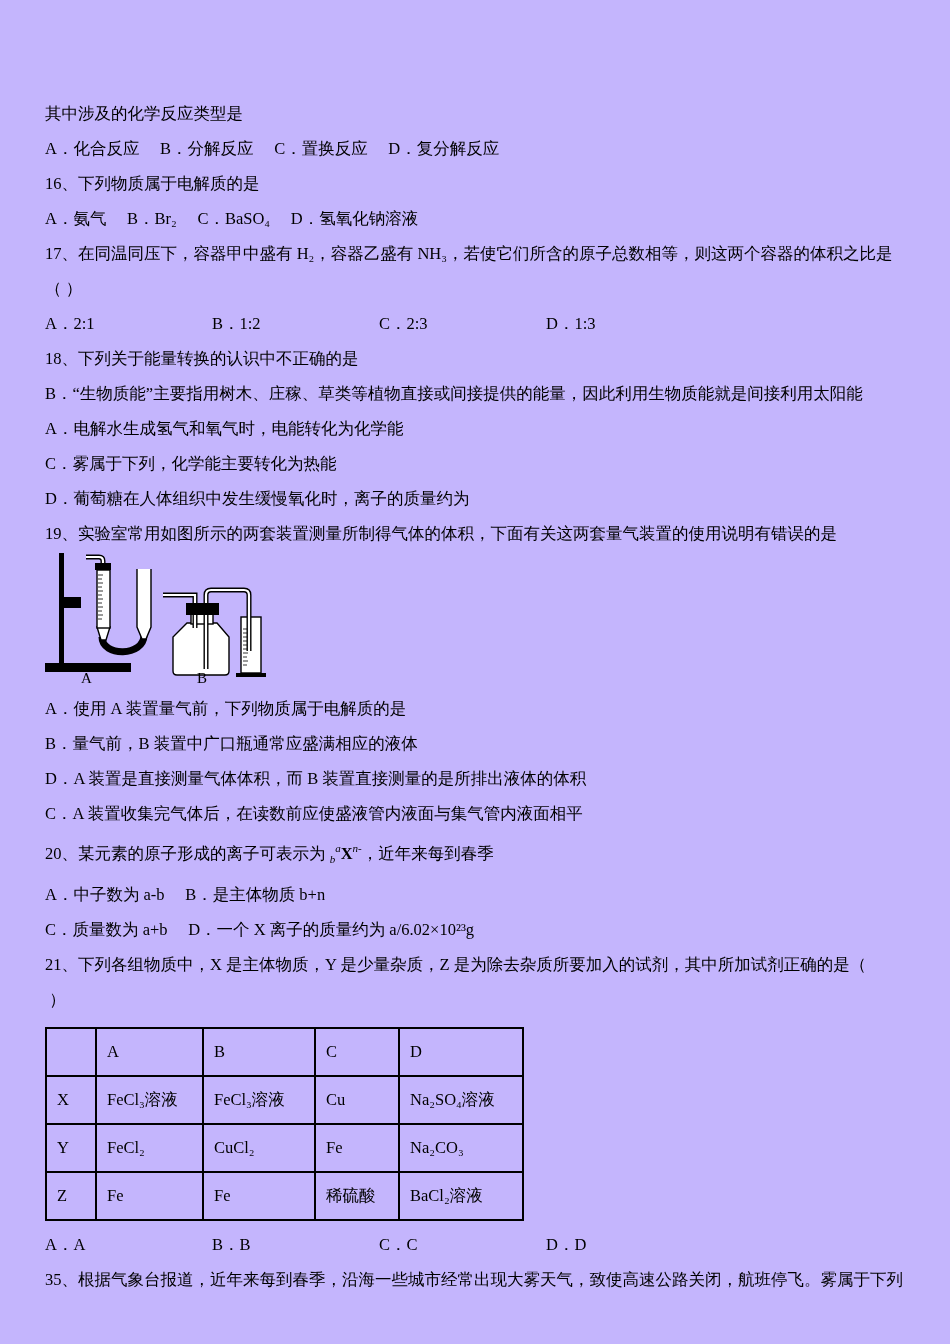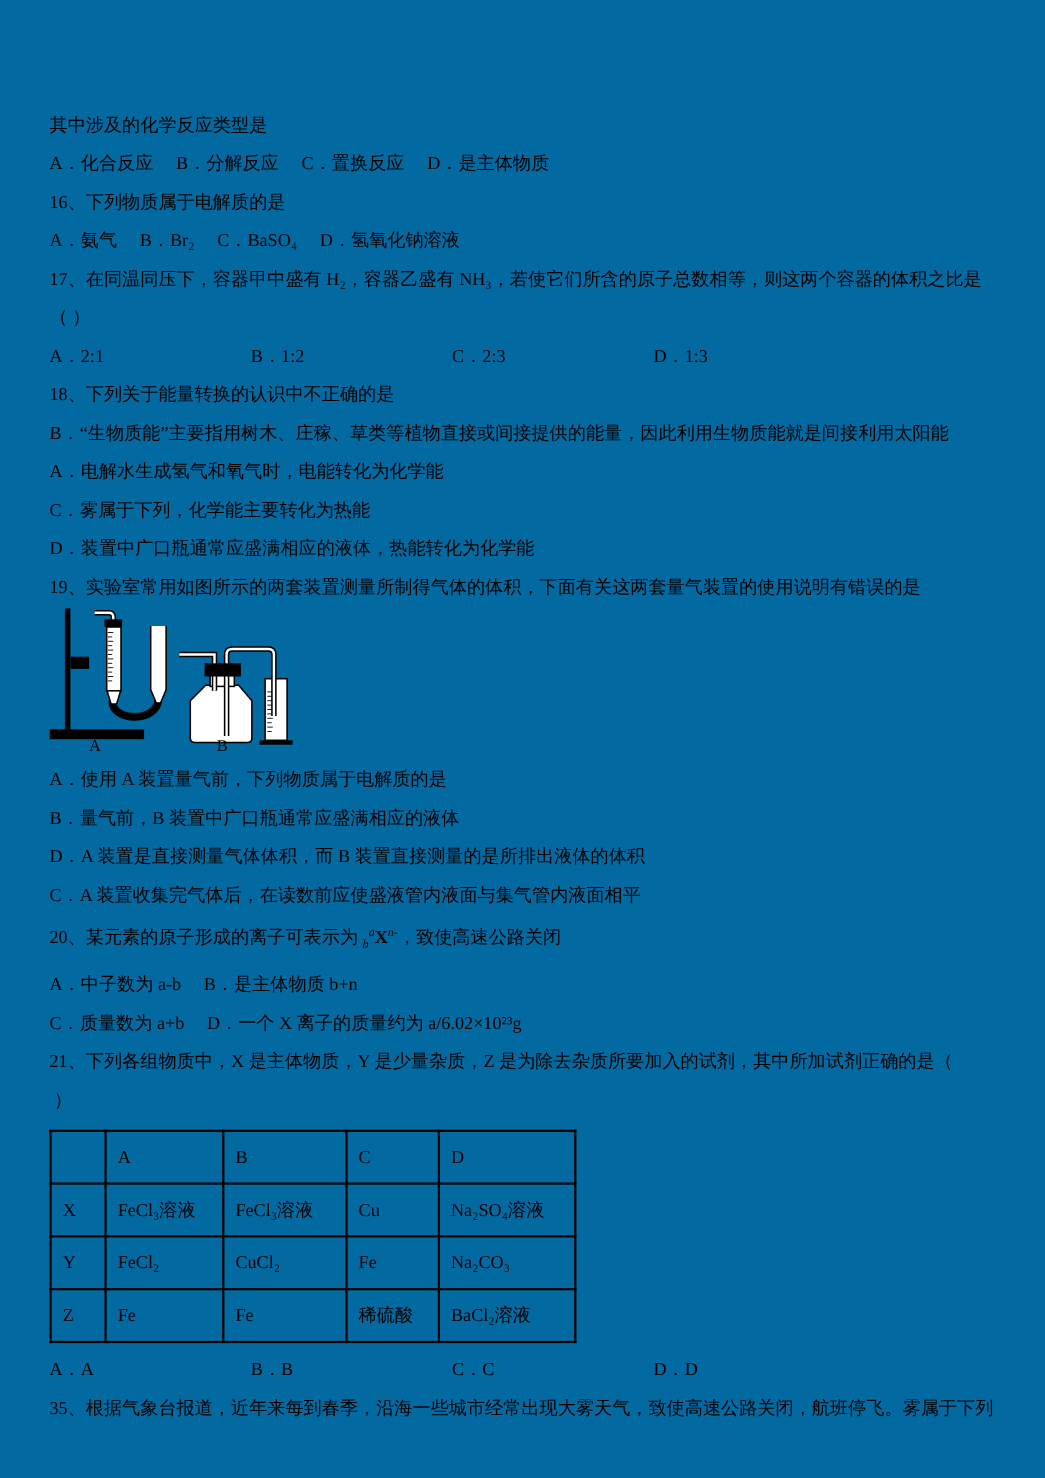--- a/index.html
+++ b/index.html
@@ -4,38 +4,37 @@
 <style>
   html, body {
     margin: 0;
     padding: 0;
     background: #ffffff;
   }
   .page {
     position: relative;
     width: 950px;
     height: 1344px;
-    background: #0369a1;
+    background: #c4b5fd;
     box-sizing: border-box;
     padding: 96px 40px 0 45px;
     font-family: "Liberation Serif", "DejaVu Serif", serif;
     font-size: 16.5px;
     color: #000000;
     overflow: hidden;
   }
   .line {
     min-height: 35px;
     line-height: 35px;
     white-space: pre-wrap;
   }
   .opts-row {
     display: flex;
     min-height: 35px;
     line-height: 35px;
-    gap: 16px;
   }
   .opts-row span {
     width: 167px;
     flex: 0 0 auto;
   }
   sub.ion, sup.ion {
     font-size: 11px;
     font-style: italic;
     font-family: "Liberation Serif", "DejaVu Serif", serif;
   }
@@ -71,39 +70,39 @@
   .whitefill { fill: #fff; stroke: #000; stroke-width: 1.4; }
   .blackfill { fill: #000; stroke: none; }
   .tick { stroke: #000; stroke-width: 0.8; }
 </style>
 </head>
 <body>
 
 <div class="page">
 
   <div class="line">其中涉及的化学反应类型是</div>
-  <div class="line">A．化合反应　 B．分解反应　 C．置换反应　 D．是主体物质</div>
+  <div class="line">A．化合反应　 B．分解反应　 C．置换反应　 D．复分解反应</div>
 
   <div class="line">16、下列物质属于电解质的是</div>
   <div class="line">A．氨气　 B．Br₂　 C．BaSO₄　 D．氢氧化钠溶液</div>
 
   <div class="line">17、在同温同压下，容器甲中盛有 H₂，容器乙盛有 NH₃，若使它们所含的原子总数相等，则这两个容器的体积之比是</div>
   <div class="line">（ ）</div>
   <div class="opts-row">
     <span>A．2:1</span>
     <span>B．1:2</span>
     <span>C．2:3</span>
     <span>D．1:3</span>
   </div>
 
   <div class="line">18、下列关于能量转换的认识中不正确的是</div>
   <div class="line">B．“生物质能”主要指用树木、庄稼、草类等植物直接或间接提供的能量，因此利用生物质能就是间接利用太阳能</div>
   <div class="line">A．电解水生成氢气和氧气时，电能转化为化学能</div>
   <div class="line">C．雾属于下列，化学能主要转化为热能</div>
-  <div class="line">D．装置中广口瓶通常应盛满相应的液体，热能转化为化学能</div>
+  <div class="line">D．葡萄糖在人体组织中发生缓慢氧化时，离子的质量约为</div>
 
   <div class="line">19、实验室常用如图所示的两套装置测量所制得气体的体积，下面有关这两套量气装置的使用说明有错误的是</div>
 
   <div class="figure-wrap">
     <svg width="260" height="132" viewBox="0 0 260 132">
 
       <g>
         <rect class="blackfill" x="14" y="0" width="5" height="112"></rect>
         <rect class="blackfill" x="0" y="110" width="86" height="9"></rect>
         <rect class="blackfill" x="19" y="44" width="17" height="11"></rect>
@@ -171,21 +170,21 @@
       <rect class="blackfill" x="141" y="50" width="33" height="12"></rect>
       <text x="152" y="130">B</text>
     </svg>
   </div>
 
   <div class="line">A．使用 A 装置量气前，下列物质属于电解质的是</div>
   <div class="line">B．量气前，B 装置中广口瓶通常应盛满相应的液体</div>
   <div class="line">D．A 装置是直接测量气体体积，而 B 装置直接测量的是所排出液体的体积</div>
   <div class="line">C．A 装置收集完气体后，在读数前应使盛液管内液面与集气管内液面相平</div>
 
-  <div class="line"><span>20、某元素的原子形成的离子可表示为 </span><sub class="ion">b</sub><sup class="ion">a</sup><b>X</b><sup class="ion">n-</sup><span>，致使高速公路关闭</span></div>
+  <div class="line"><span>20、某元素的原子形成的离子可表示为 </span><sub class="ion">b</sub><sup class="ion">a</sup><b>X</b><sup class="ion">n-</sup><span>，近年来每到春季</span></div>
   <div class="line">A．中子数为 a-b　 B．是主体物质 b+n</div>
   <div class="line">C．质量数为 a+b　 D．一个 X 离子的质量约为 a/6.02×10²³g</div>
 
   <div class="line">21、下列各组物质中，X 是主体物质，Y 是少量杂质，Z 是为除去杂质所要加入的试剂，其中所加试剂正确的是（</div>
   <div class="line"> ）</div>
 
   <table class="q21">
     <tbody>
       <tr>
         <td class="c0"></td>

